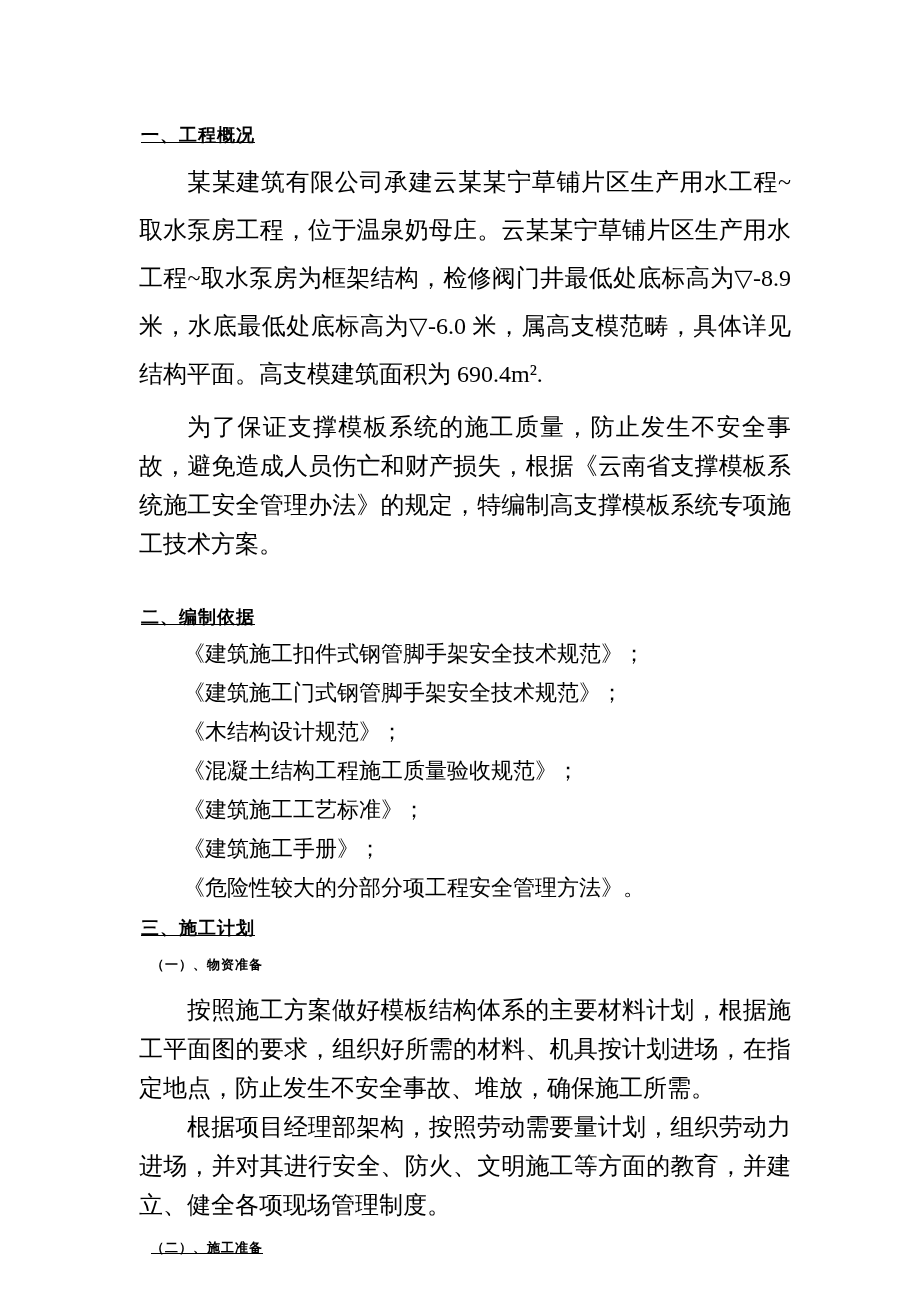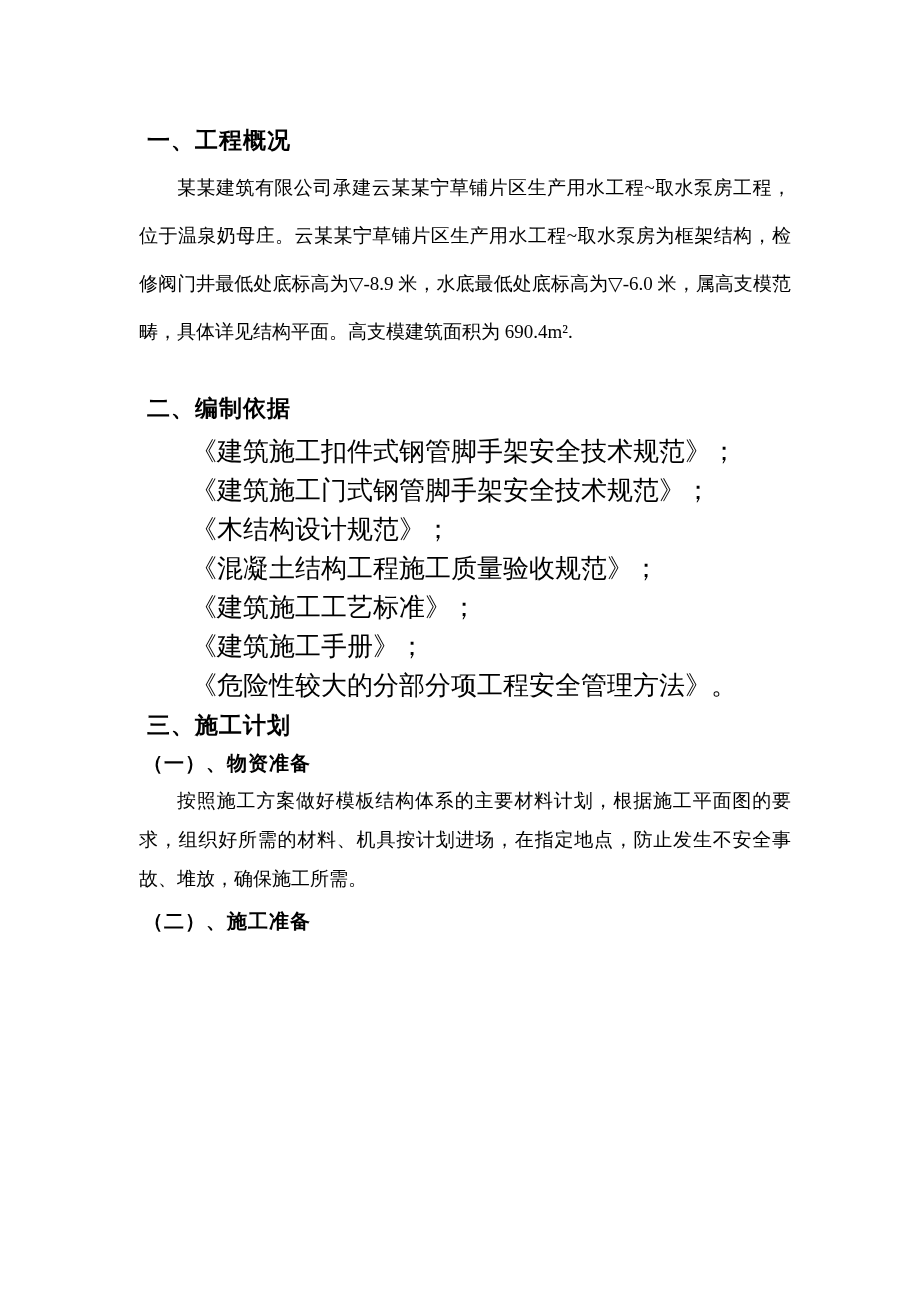--- a/index.html
+++ b/index.html
@@ -15,83 +15,86 @@
     overflow: hidden;
     position: relative;
   }
   .page {
     position: absolute;
     left: 139px;
     top: 118px;
     width: 652px;
   }
   .sec-heading {
-    font-size: 23px;
+    font-size: 18px;
     font-weight: bold;
     line-height: 30px;
-    margin: 8px;
+    margin: 2px;
     letter-spacing: 1px;
+    text-decoration: underline;
   }
   .sub-heading {
-    font-size: 20px;
+    font-size: 13px;
     font-weight: bold;
     line-height: 28px;
-    margin: 4px;
+    margin: 12px;
     letter-spacing: 1px;
   }
   .para {
-    font-size: 19px;
+    font-size: 24px;
     margin: 0;
     text-indent: 2em;
     text-align: justify;
     text-align-last: left;
     text-justify: inter-character;
     word-break: break-all;
   }
   .lh-wide { line-height: 48px; }
   .lh-norm { line-height: 39px; }
   .ref-line {
-    font-size: 26px;
+    font-size: 22px;
     line-height: 39px;
     margin: 0;
     text-indent: 2em;
   }
   .mt-p1   { margin-top: 8px; }
   .mt-p2   { margin-top: 10px; }
   .mt-h2   { margin-top: 38px; }
   .mt-h3   { margin-top: 6px; }
   .mt-sub1 { margin-top: 8px; }
   .mt-p3   { margin-top: 3px; }
   .mt-p4   { margin-top: 0; }
-  .mt-sub2 { margin-top: 9px; }
+  .mt-sub2 { margin-top: 9px; text-decoration: underline; }
 </style>
 </head>
 <body>
 
 <div class="page">
 
   <h1 class="sec-heading">一、工程概况</h1>
 
   <p class="para lh-wide mt-p1">某某建筑有限公司承建云某某宁草铺片区生产用水工程~取水泵房工程，位于温泉奶母庄。云某某宁草铺片区生产用水工程~取水泵房为框架结构，检修阀门井最低处底标高为▽-8.9 米，水底最低处底标高为▽-6.0 米，属高支模范畴，具体详见结构平面。高支模建筑面积为 690.4m².</p>
 
+  <p class="para lh-norm mt-p2">为了保证支撑模板系统的施工质量，防止发生不安全事故，避免造成人员伤亡和财产损失，根据《云南省支撑模板系统施工安全管理办法》的规定，特编制高支撑模板系统专项施工技术方案。</p>
 
   <h1 class="sec-heading mt-h2">二、编制依据</h1>
 
   <div>
     <p class="ref-line">《建筑施工扣件式钢管脚手架安全技术规范》；</p>
     <p class="ref-line">《建筑施工门式钢管脚手架安全技术规范》；</p>
     <p class="ref-line">《木结构设计规范》；</p>
     <p class="ref-line">《混凝土结构工程施工质量验收规范》；</p>
     <p class="ref-line">《建筑施工工艺标准》；</p>
     <p class="ref-line">《建筑施工手册》；</p>
     <p class="ref-line">《危险性较大的分部分项工程安全管理方法》。</p>
   </div>
 
   <h1 class="sec-heading mt-h3">三、施工计划</h1>
 
   <h2 class="sub-heading mt-sub1">（一）、物资准备</h2>
 
   <p class="para lh-norm mt-p3">按照施工方案做好模板结构体系的主要材料计划，根据施工平面图的要求，组织好所需的材料、机具按计划进场，在指定地点，防止发生不安全事故、堆放，确保施工所需。</p>
 
+  <p class="para lh-norm mt-p4">根据项目经理部架构，按照劳动需要量计划，组织劳动力进场，并对其进行安全、防火、文明施工等方面的教育，并建立、健全各项现场管理制度。</p>
 
   <h2 class="sub-heading mt-sub2">（二）、施工准备</h2>
 
 </div>
 
 </body></html>

